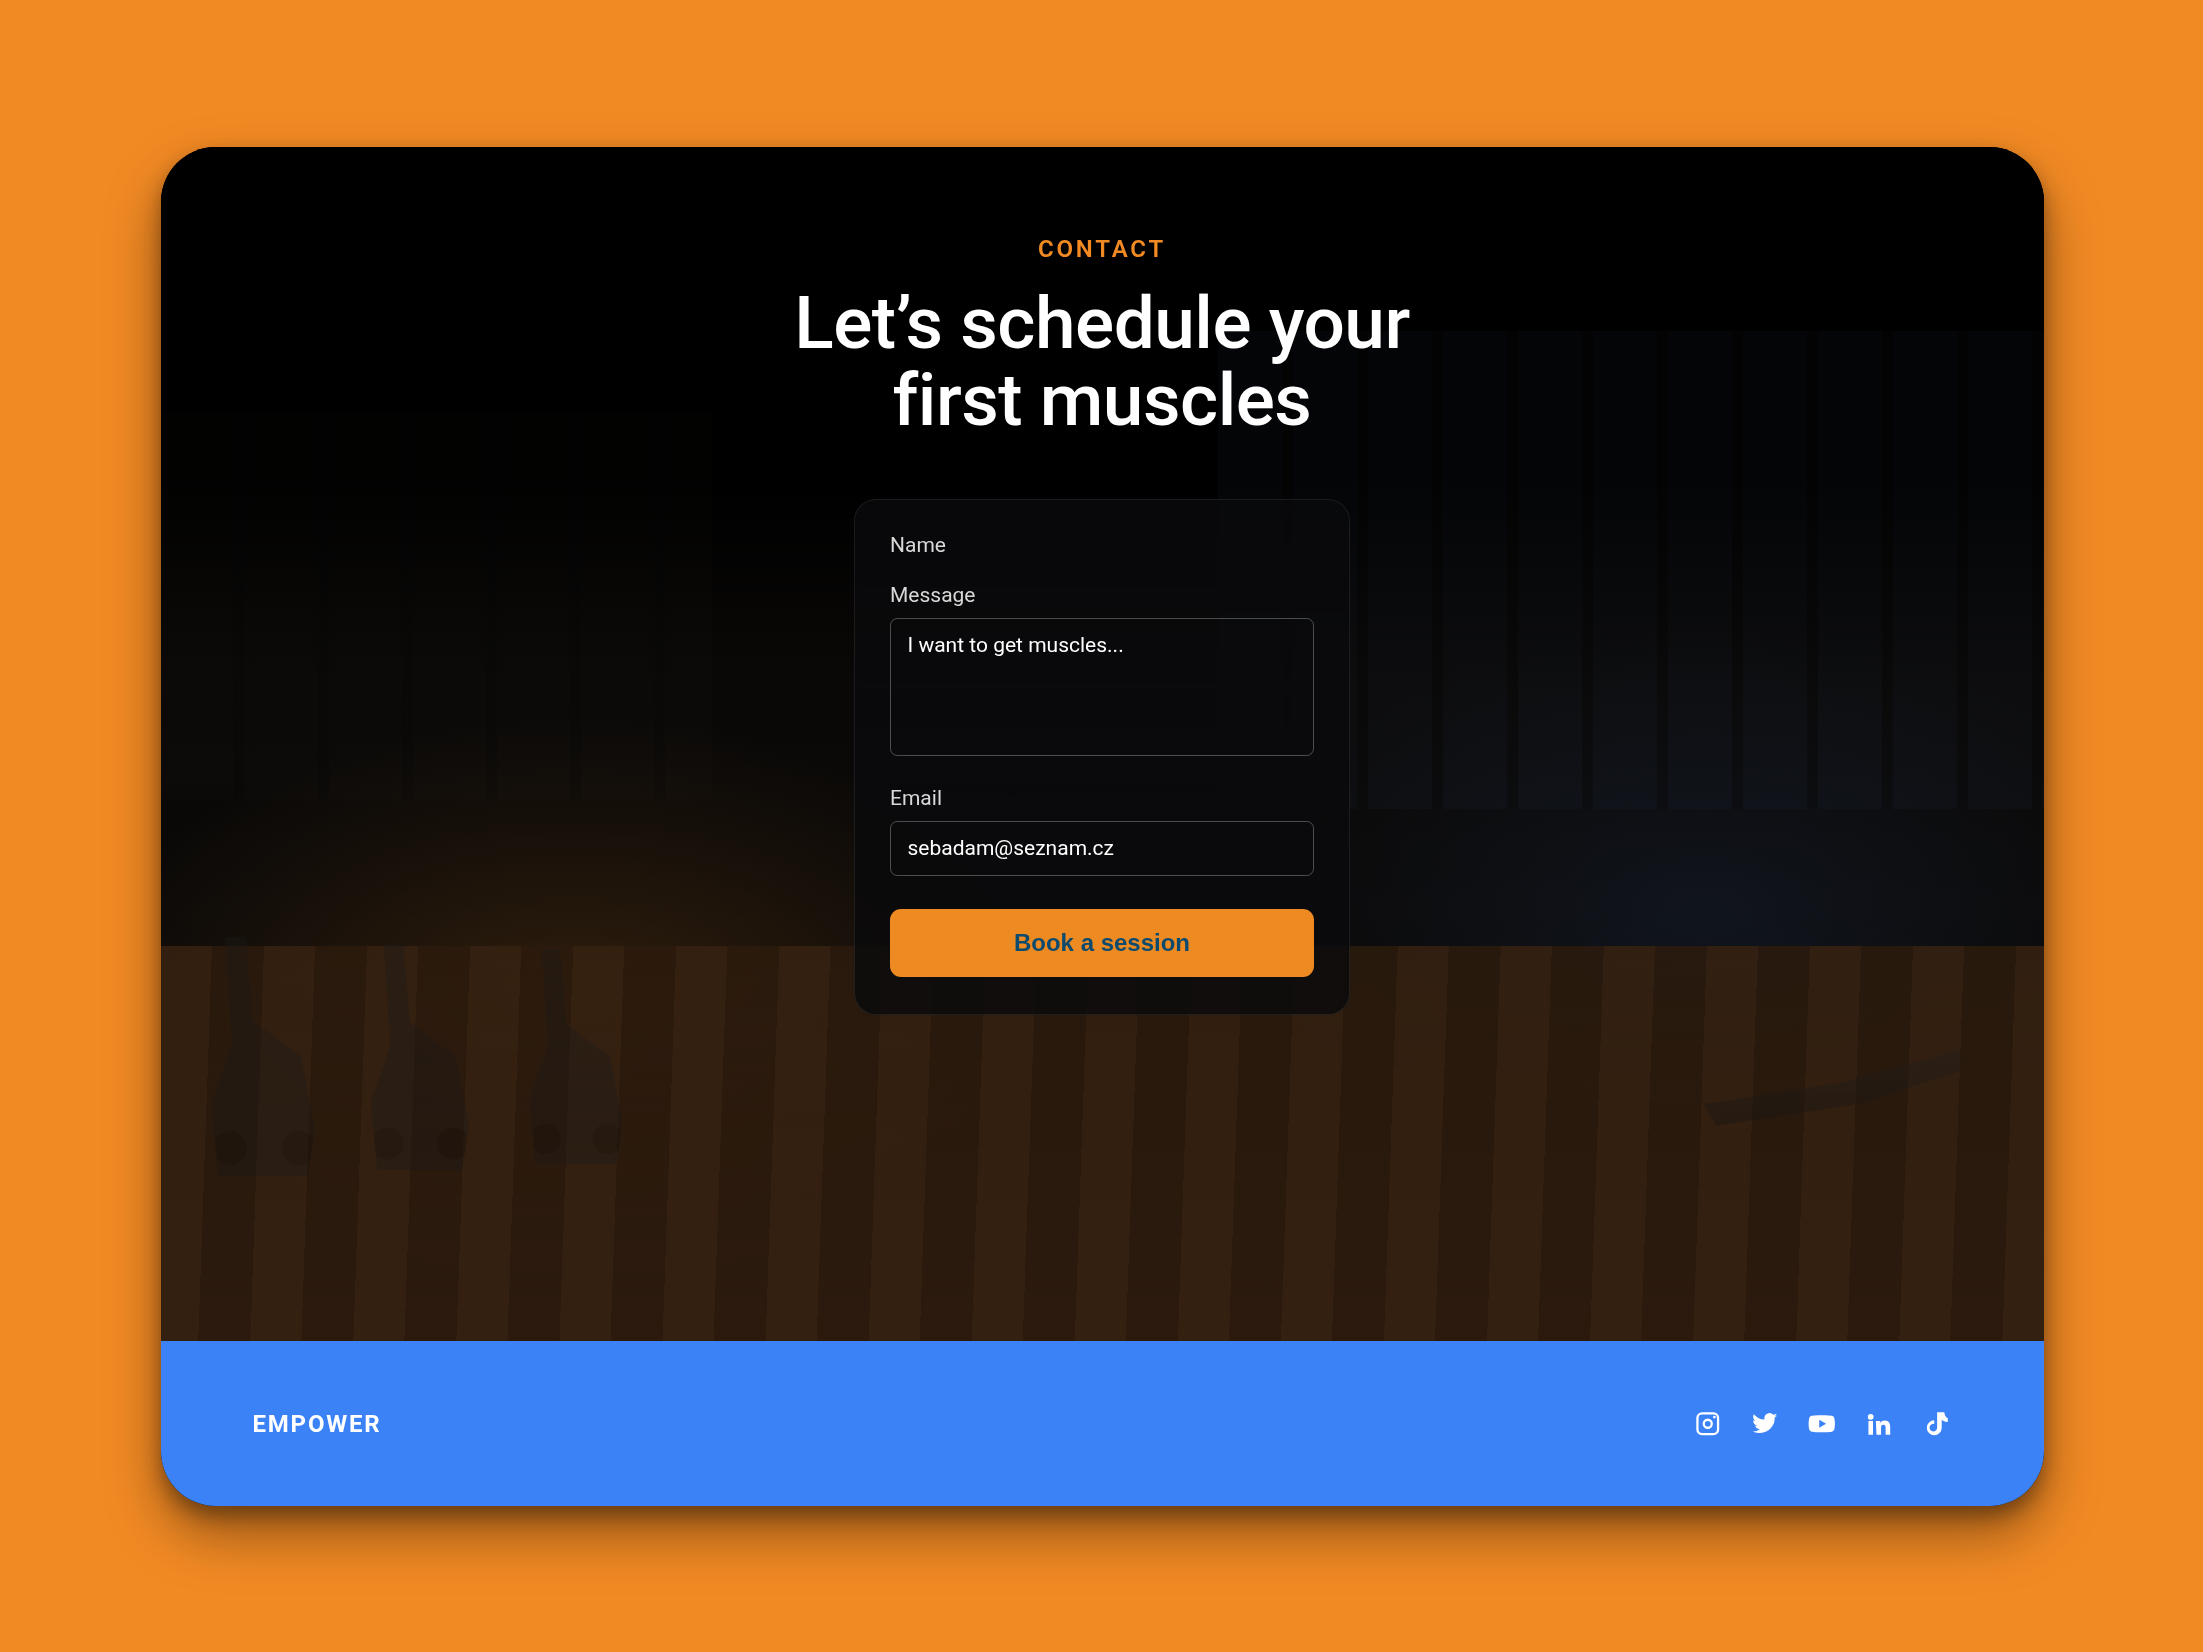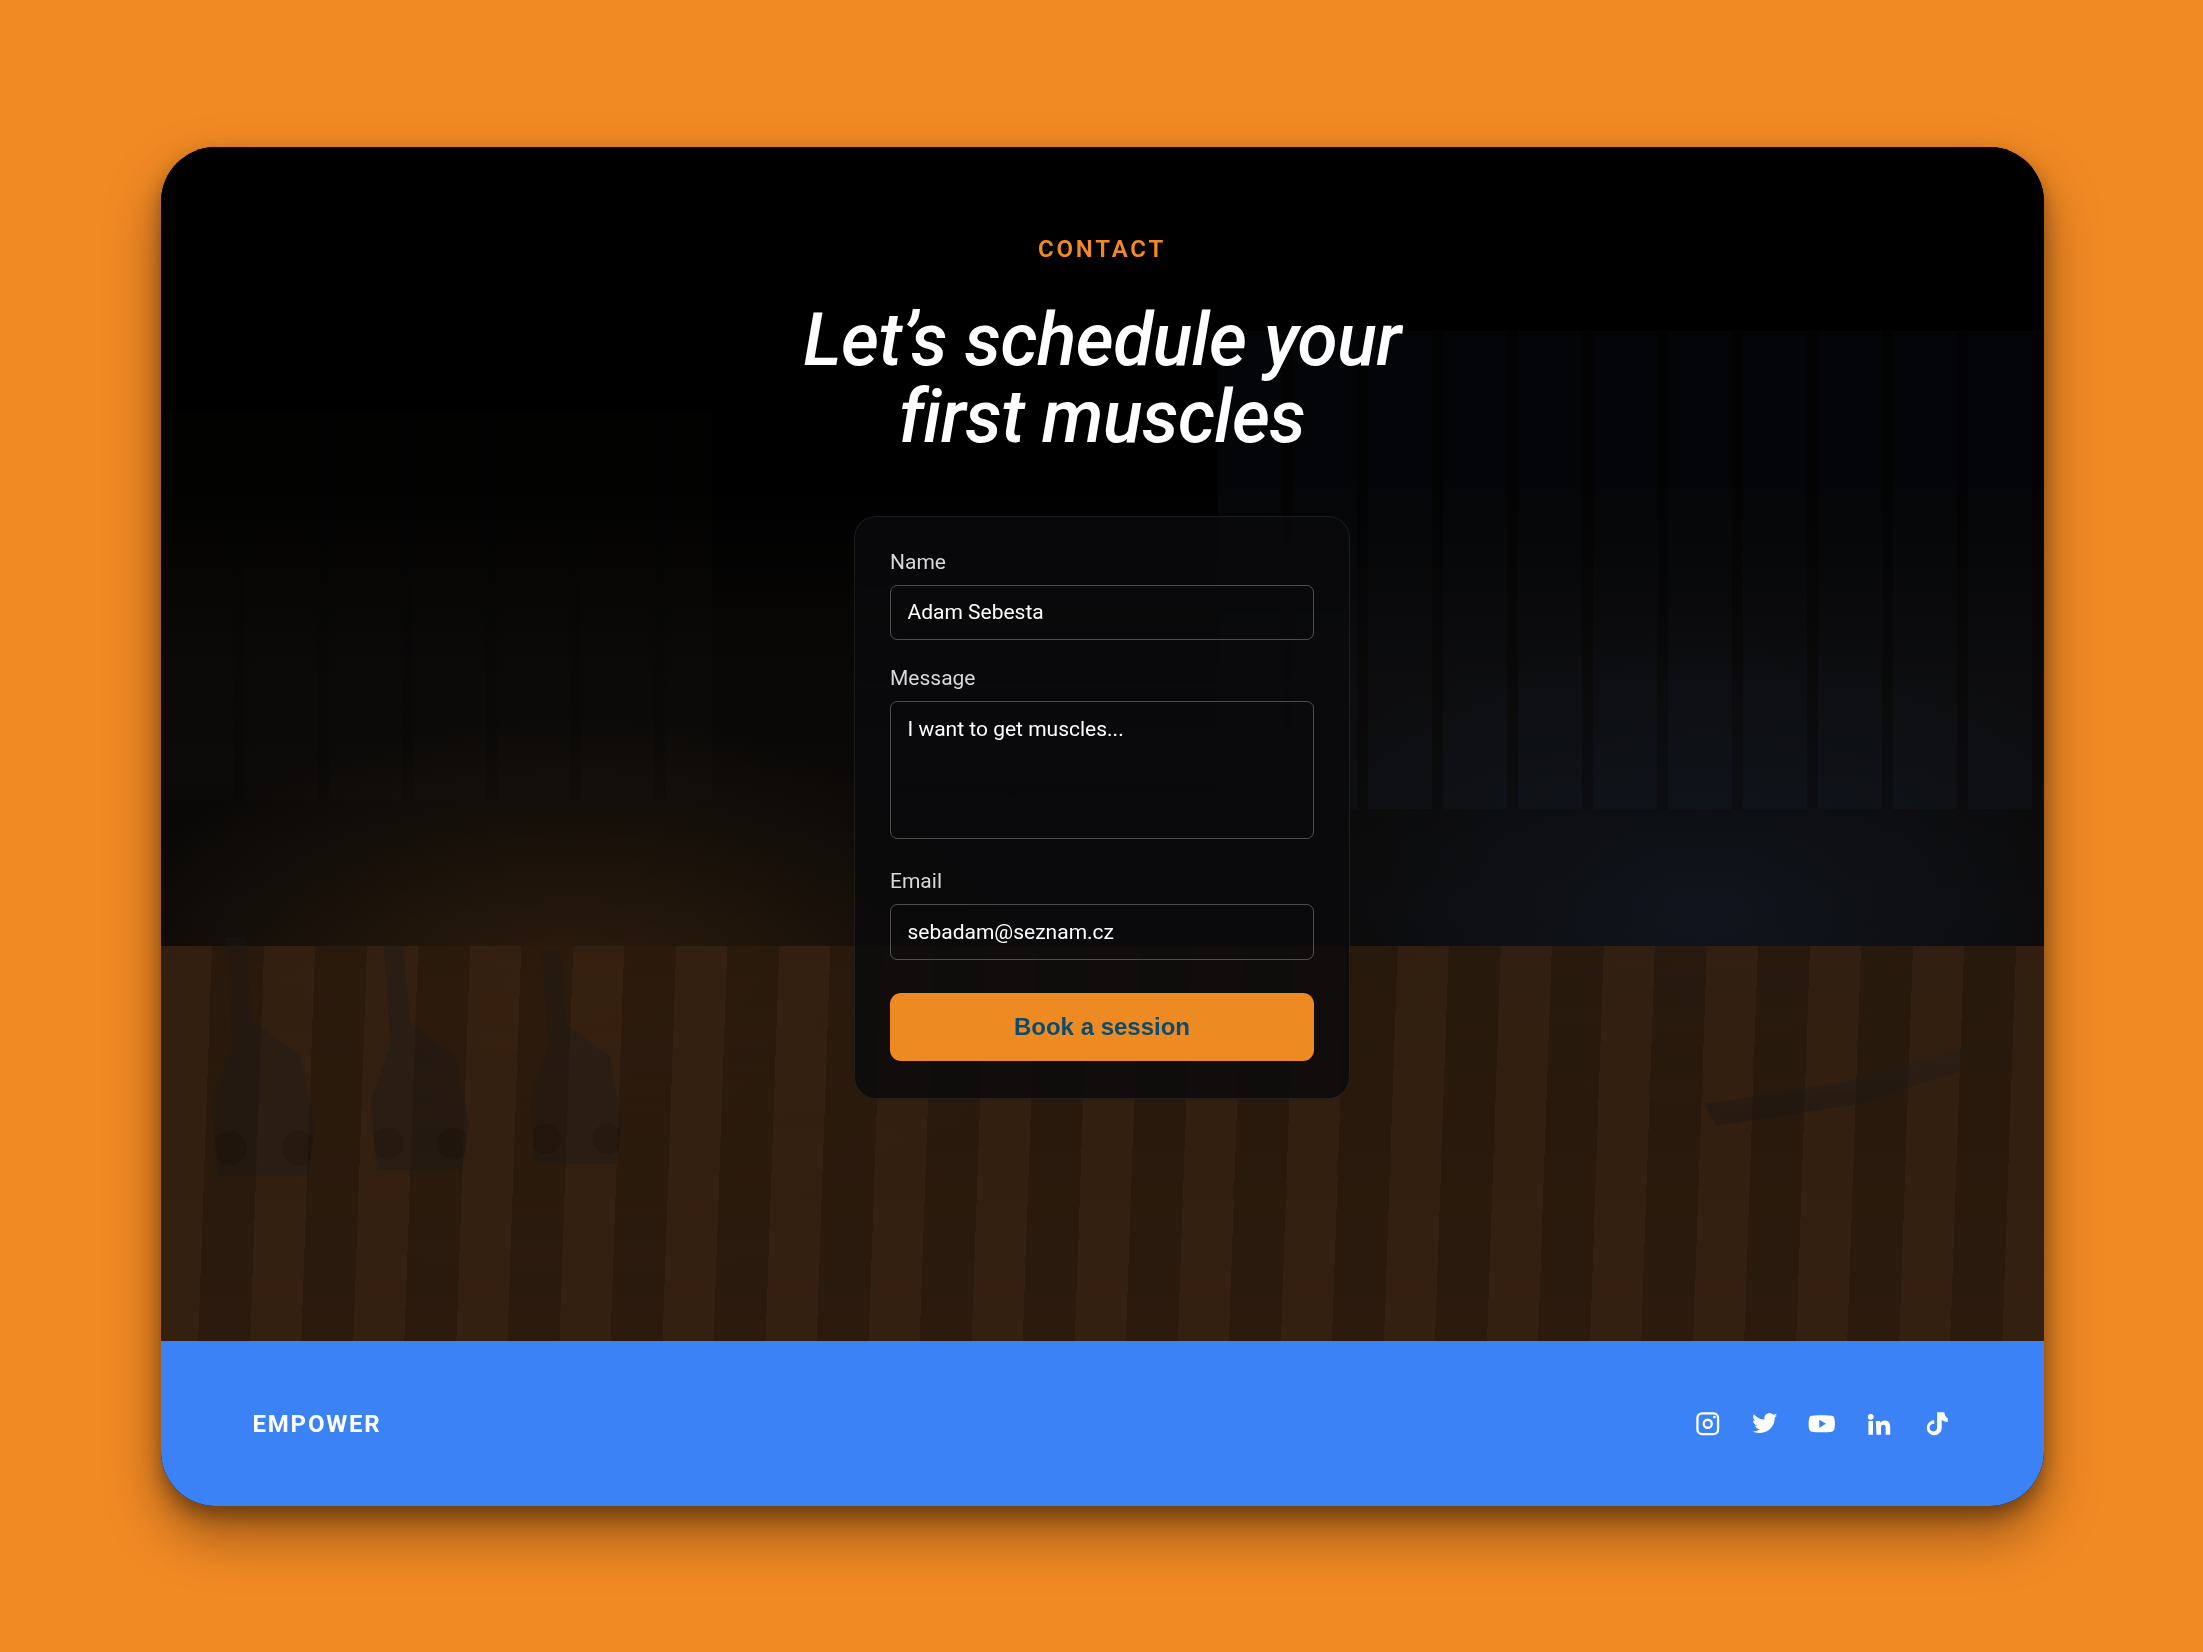--- a/index.html
+++ b/index.html
@@ -92,24 +92,23 @@
     letter-spacing: 2.8px;
     font-weight: 600;
     z-index: 2;
   }
   .headline {
     color: #fff;
     font-size: 73px;
     line-height: 1.06;
     font-weight: 500;
     text-align: center;
-    margin-top: 39px;
+    margin-top: 22px;
     letter-spacing: -0.5px;
     z-index: 2;
-    font-style: italic;
   }
   .card {
     margin-top: 59px;
     width: 496px;
     background: rgba(10,10,12,0.82);
     border: 0.9px solid rgba(255,255,255,0.08);
     border-radius: 22px;
     padding: 33px 35px 37px;
     z-index: 3;
     backdrop-filter: blur(1.8px);
@@ -188,21 +187,20 @@
     <div class="eyebrow">CONTACT</div>
 
     <h1 class="headline">
       <span>Let’s schedule your</span><br>
       <span>first muscles</span>
     </h1>
 
     <form class="card">
       <div class="field">
         <label>Name</label>
-        <input type="text" value="Adam Sebesta" style="">
       </div>
       <div class="field">
         <label>Message</label>
         <textarea style="">I want to get muscles...</textarea>
       </div>
       <div class="field">
         <label>Email</label>
         <input type="text" value="sebadam@seznam.cz" style="">
       </div>
       <button class="submit">Book a session</button>

